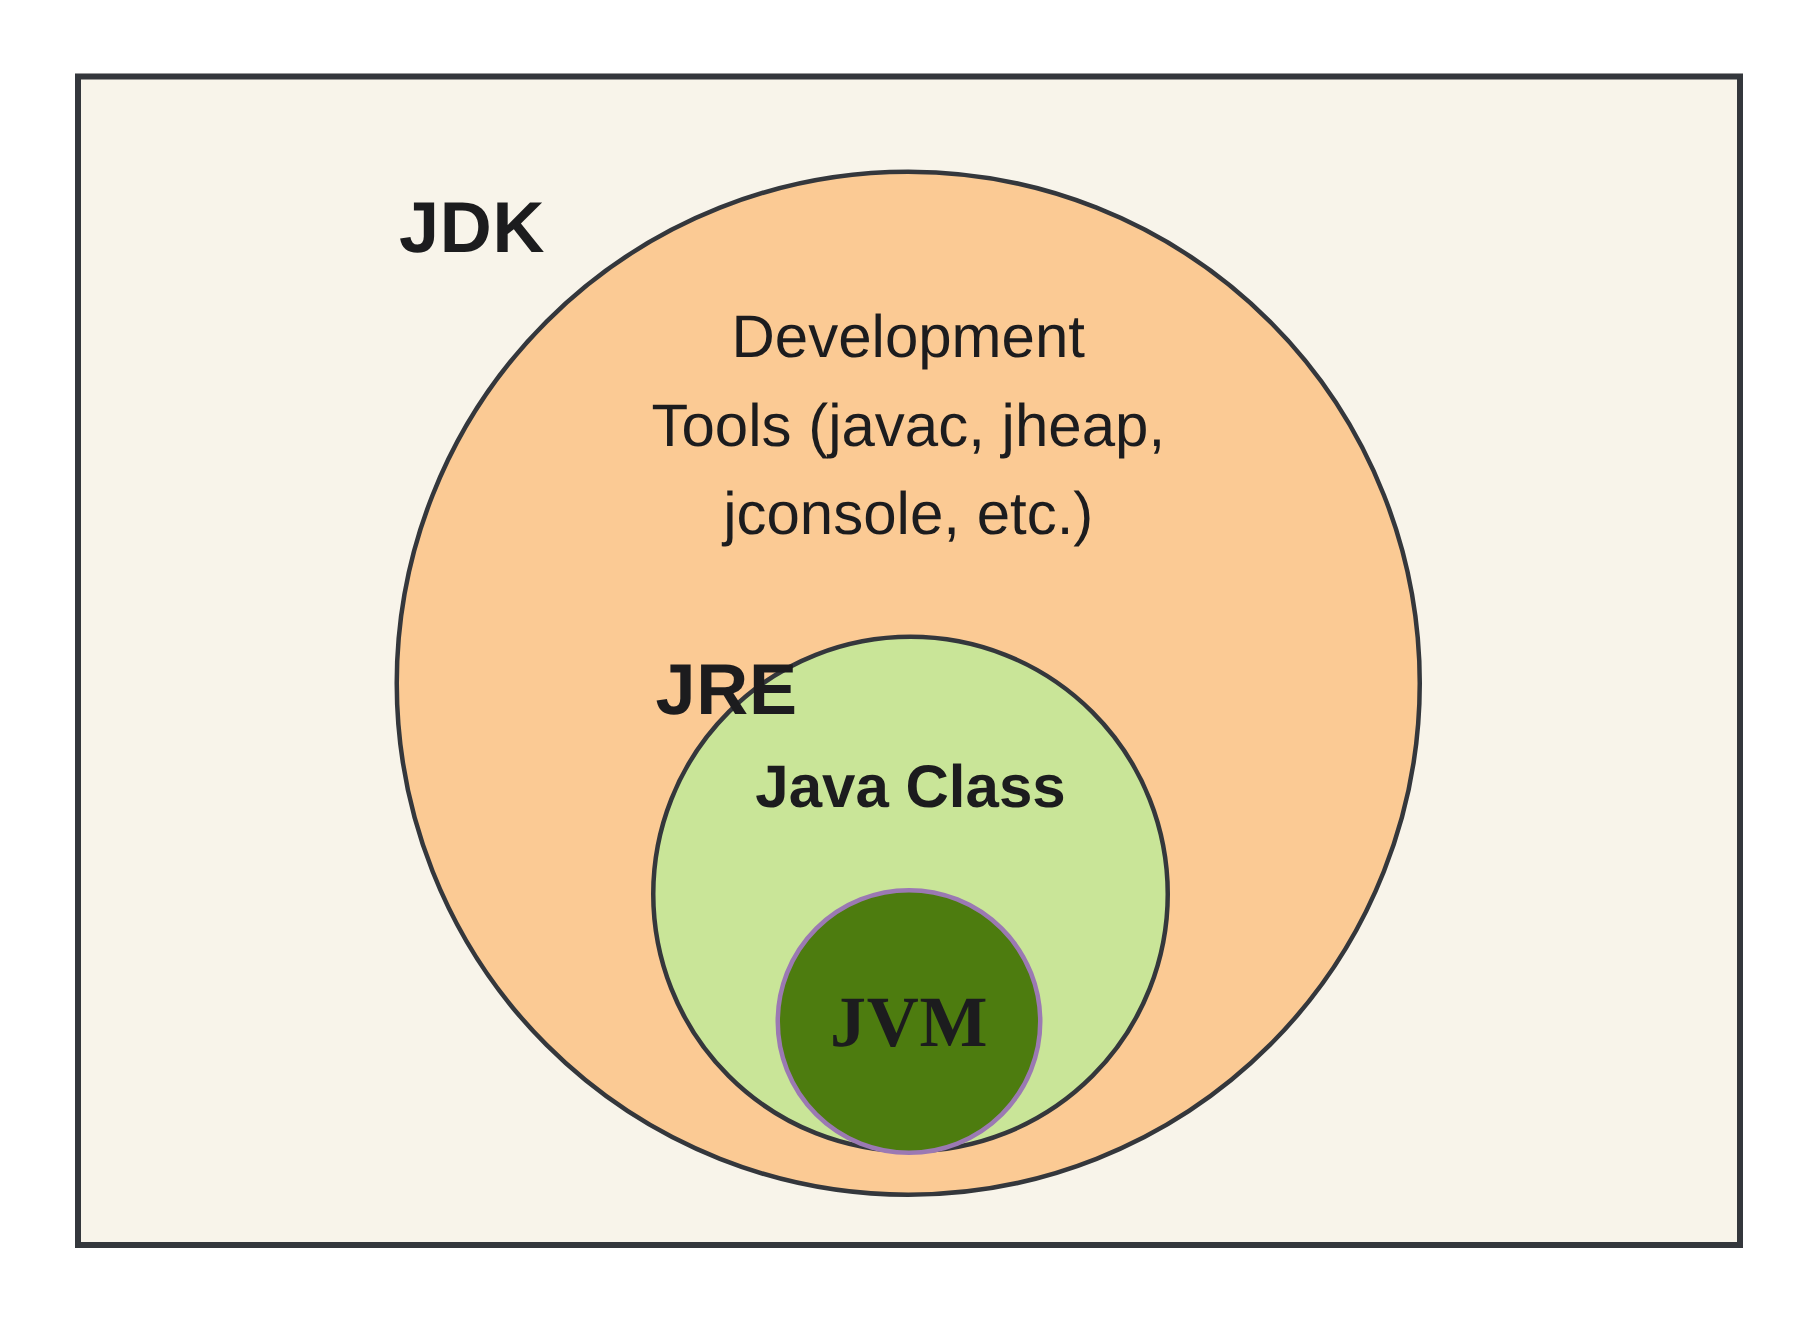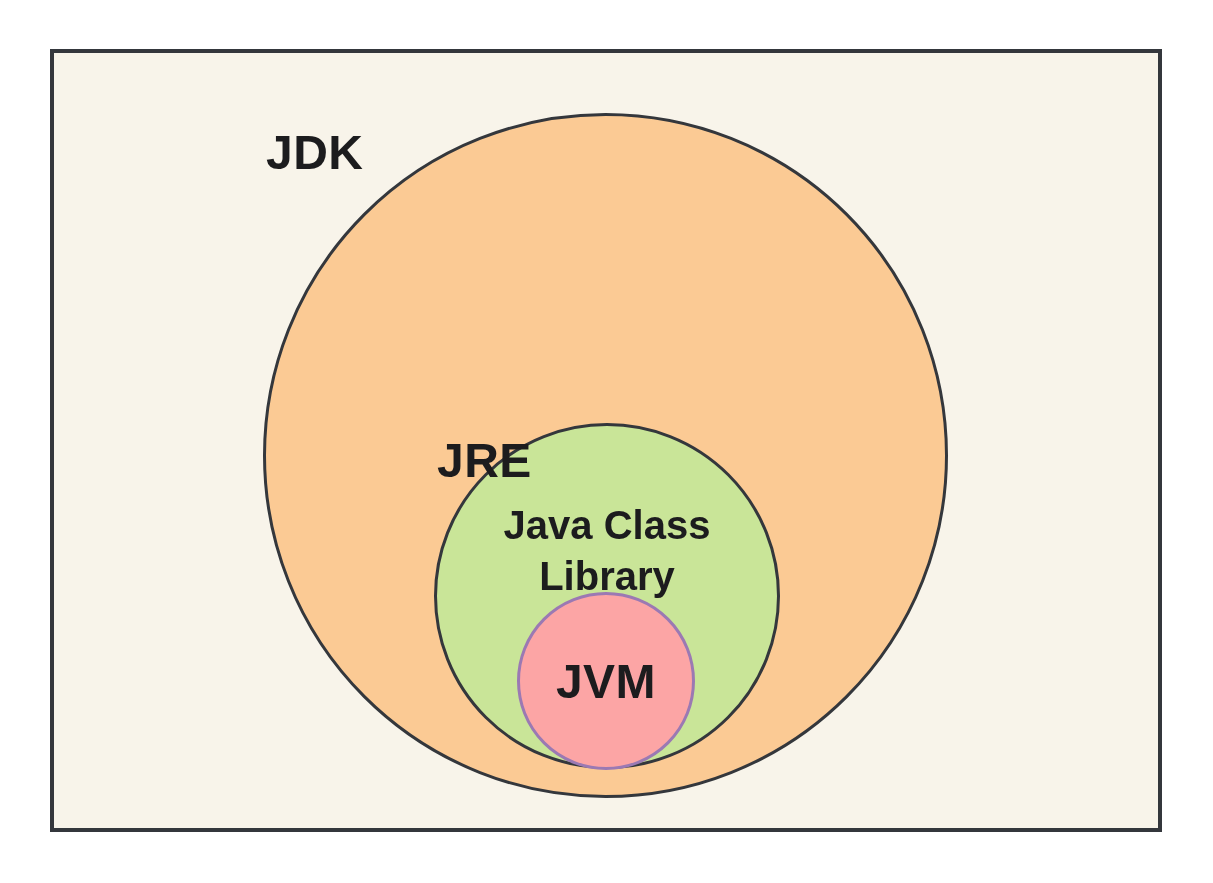--- a/index.html
+++ b/index.html
@@ -96,29 +96,33 @@
 </style>
 </head>
 <body>
 
 <div class="stage">
   <div class="frame" style="background: rgb(248, 244, 234); border-color: rgb(52, 55, 60);">
     <div class="canvas">
 
       <div class="circle circle-jdk" style="background: rgb(251, 202, 148); border-color: rgb(52, 55, 60);">
         <div class="circle-title jdk-title">JDK</div>
+        <div class="circle-body jdk-body">
+          <div>Development</div>
+          <div>Tools (javac, jheap,</div>
+          <div>jconsole, etc.)</div>
+        </div>
       </div>
 
       <div class="circle circle-jre" style="background: rgb(201, 229, 152); border-color: rgb(52, 55, 60);">
         <div class="circle-title jre-title">JRE</div>
         <div class="circle-body jre-body">
           <div>Java Class</div>
-          <div>Library</div>
         </div>
       </div>
 
-      <div class="circle circle-jvm" style="background: #fca5a5; border-color: rgb(155, 121, 179);">
+      <div class="circle circle-jvm" style="background: #4d7c0f; border-color: rgb(155, 121, 179); font-family: Liberation Serif, serif;">
         <div class="circle-title jvm-title">JVM</div>
       </div>
 
     </div>
   </div>
 </div>
 
 </body></html>

